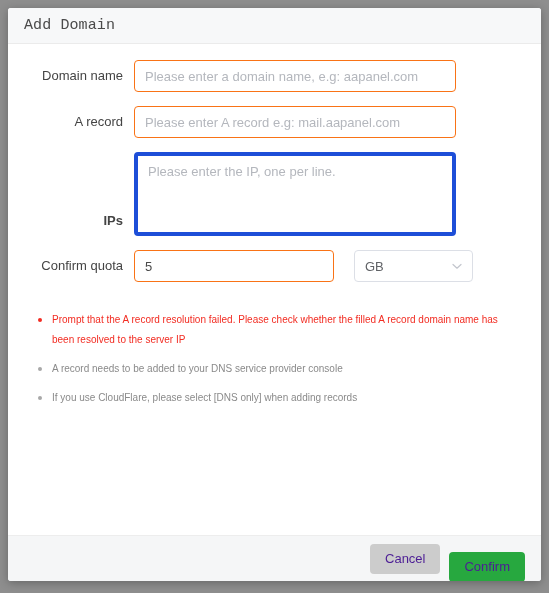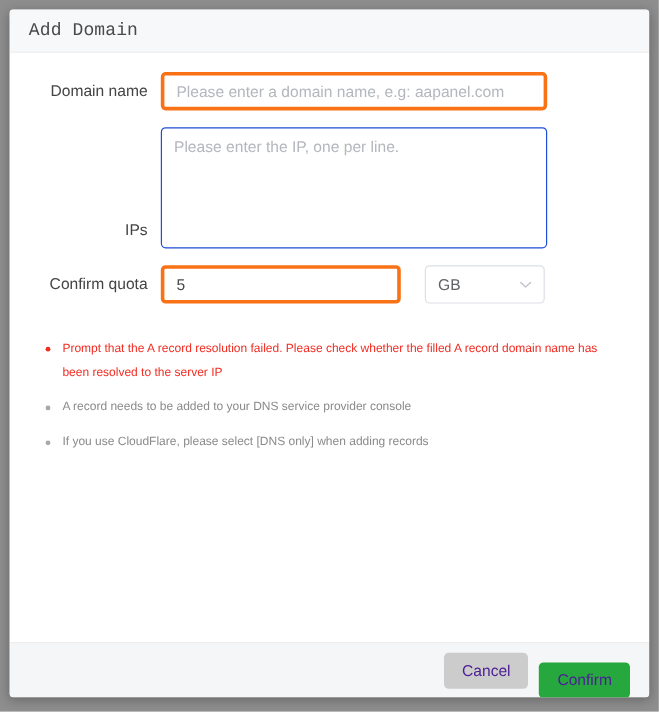--- a/index.html
+++ b/index.html
@@ -62,69 +62,70 @@
     flex: 0 0 126px;
     text-align: right;
     padding-right: 11px;
     box-sizing: border-box;
     font-size: 13px;
     color: #444444;
     line-height: 32px;
   }
   .form-label.top {
     line-height: 30px;
+    font-weight: bold;
   }
   .field-wrap {
     flex: 1 1 auto;
     display: flex;
     align-items: center;
   }
 
   .inp {
     box-sizing: border-box;
     height: 32px;
     width: 322px;
-    border: 3px solid #f97316;
+    border: 1px solid #f97316;
     border-radius: 4px;
     padding: 0 10px;
     font-size: 13px;
     color: #4a4a4a;
     font-family: "Liberation Sans", sans-serif;
     background: #fff;
     outline: none;
   }
   .inp::placeholder {
     color: #b4b7bd;
   }
   .txta {
     box-sizing: border-box;
     width: 322px;
-    height: 101px;
-    border: 1px solid #1d4ed8;
+    height: 84px;
+    border: 4px solid #1d4ed8;
     border-radius: 4px;
     padding: 7px 10px;
     font-size: 13px;
     color: #4a4a4a;
     font-family: "Liberation Sans", sans-serif;
     resize: none;
     outline: none;
     line-height: 1.4;
   }
   .txta::placeholder {
     color: #b4b7bd;
   }
 
   .inp.small {
     width: 200px;
   }
 
   .select-box {
     position: relative;
     margin-left: 20px;
-    width: 100px;
+    width: 119px;
     height: 32px;
     border: 1px solid #dcdfe6;
     border-radius: 4px;
     box-sizing: border-box;
     display: flex;
     align-items: center;
     padding: 0 10px;
     background: #fff;
     cursor: pointer;
   }
@@ -216,20 +217,26 @@
 
   <div class="dialog-body">
 
     <div class="form-row">
       <div class="form-label">Domain name</div>
       <div class="field-wrap">
         <input class="inp" type="text" placeholder="Please enter a domain name, e.g: aapanel.com" style="">
       </div>
     </div>
 
+    <div class="form-row">
+      <div class="form-label">A record</div>
+      <div class="field-wrap">
+        <input class="inp" type="text" placeholder="Please enter A record e.g: mail.aapanel.com" style="">
+      </div>
+    </div>
 
     <div class="form-row">
       <div class="form-label top">IPs</div>
       <div class="field-wrap">
         <textarea class="txta" placeholder="Please enter the IP, one per line." style=""></textarea>
       </div>
     </div>
 
     <div class="form-row">
       <div class="form-label">Confirm quota</div>

